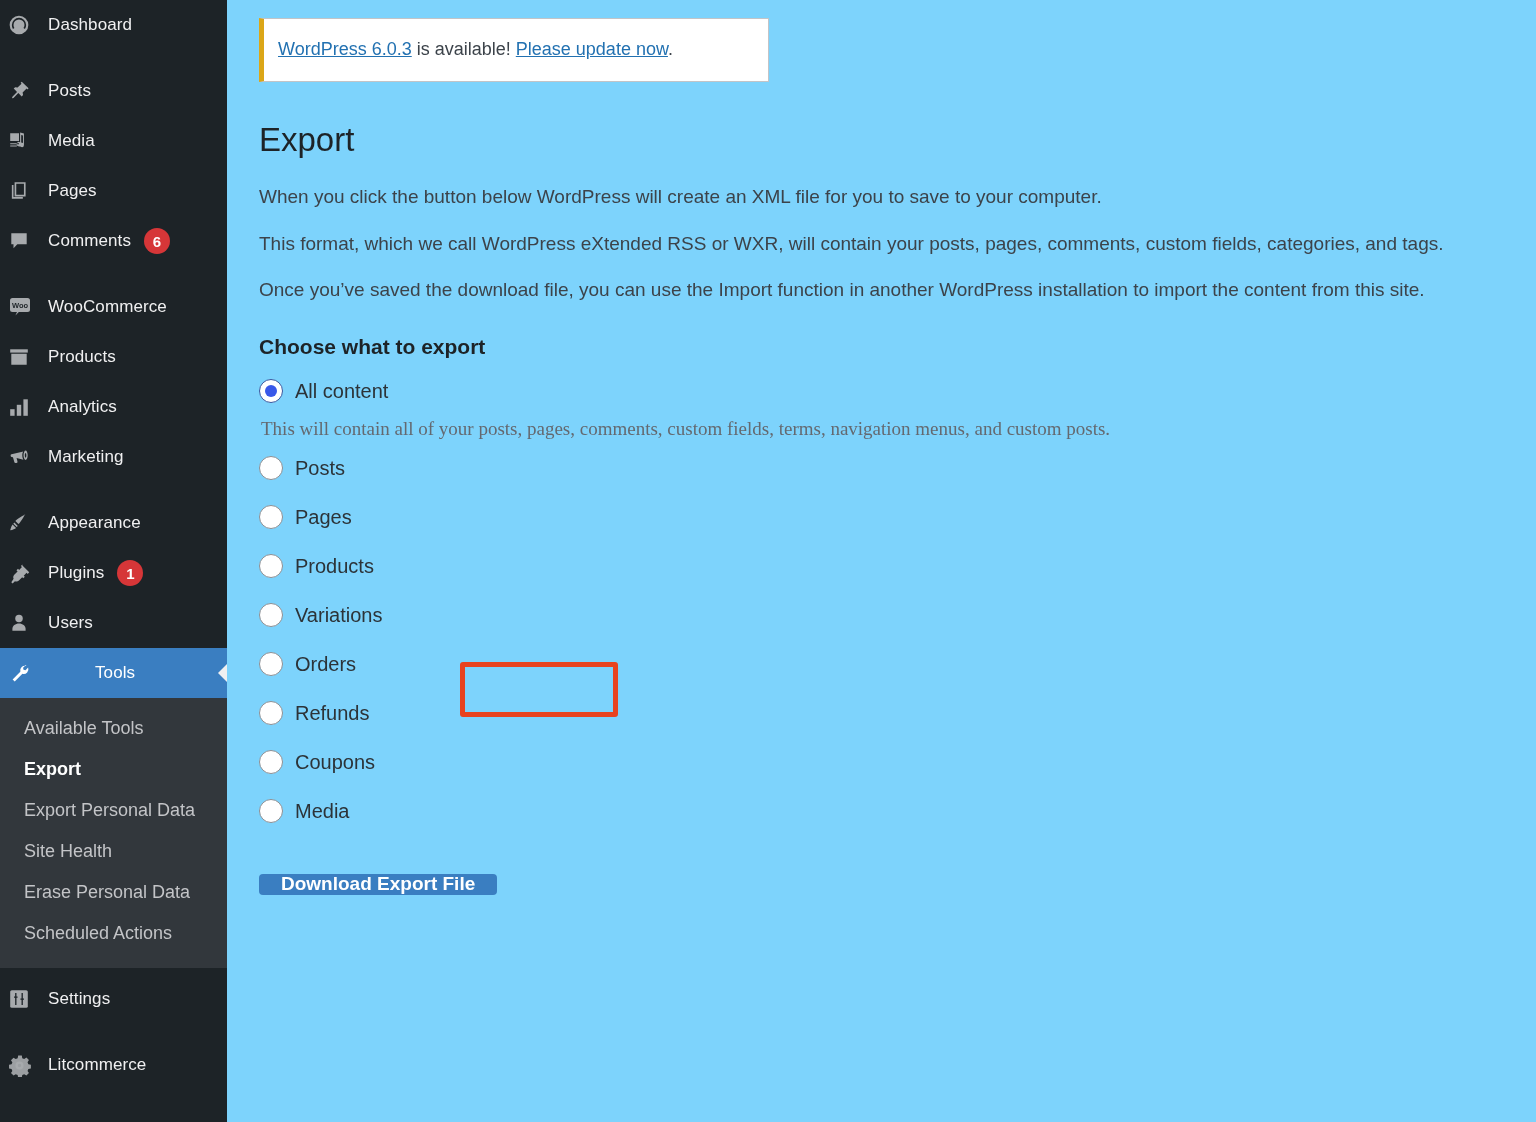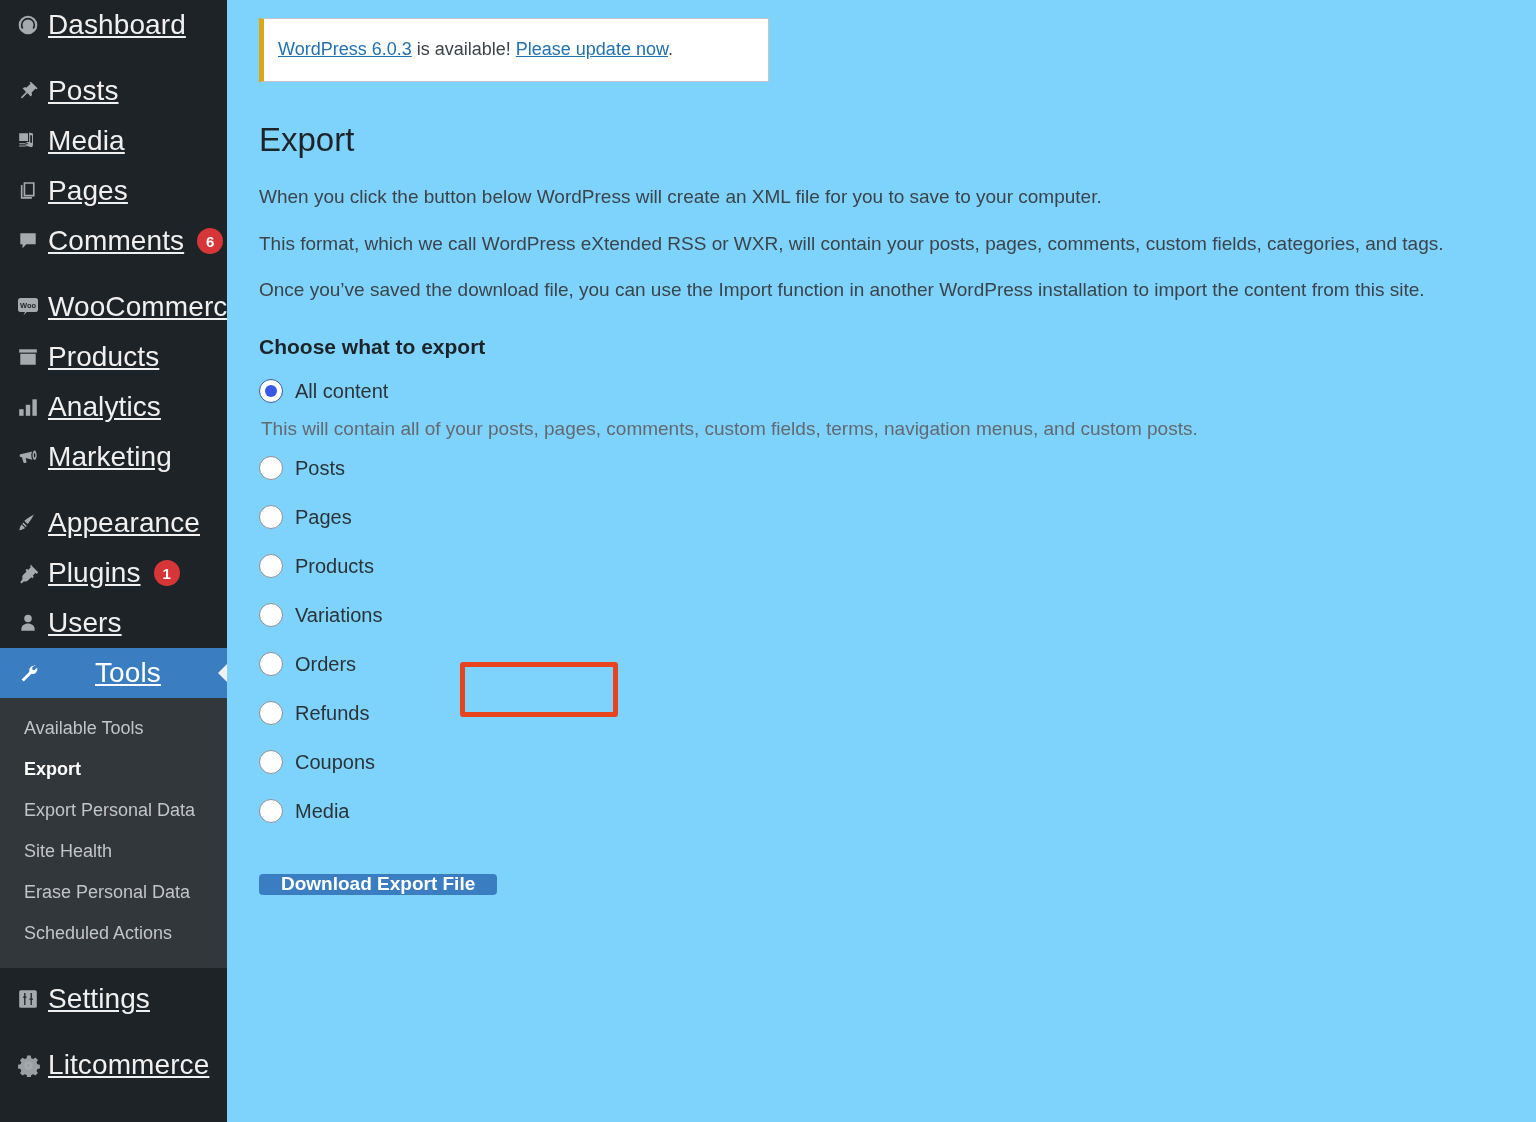--- a/index.html
+++ b/index.html
@@ -27,30 +27,28 @@
     height: 50px;
     padding-left: 8px;
     cursor: pointer;
     position: relative;
   }
   .menu-item .mi-icon {
     width: 40px;
     min-width: 40px;
     display: flex;
     align-items: center;
-    justify-content: center;
     color: #a7aaad;
   }
   .menu-item .mi-icon svg { display: block; }
   .menu-item .mi-label {
-    font-size: 28px;
+    font-size: 17px;
     color: #f0f0f1;
     letter-spacing: .1px;
     white-space: nowrap;
-    text-decoration: underline;
   }
   .menu-item.current {
     background: #3a7ec1;
     gap: 47px;
   }
   .menu-item.current .mi-icon { color: #fff; }
   .menu-item.current .mi-label { color: #fff; }
   .menu-item.current::after {
     content: "";
     position: absolute;
@@ -167,20 +165,21 @@
   }
   .radio-row .rlabel {
     font-size: 20px;
     color: #2c3338;
     white-space: nowrap;
   }
   .radio-note {
     font-size: 19px;
     color: #646970;
     margin: 2px 0 4px 2px;
+    font-family: Liberation Serif, serif;
   }
   .highlight-box {
     position: absolute;
     left: 233px;
     top: 662px;
     width: 158px;
     height: 55px;
     border: 5px solid #e8431f;
     border-radius: 3px;
     pointer-events: none;

